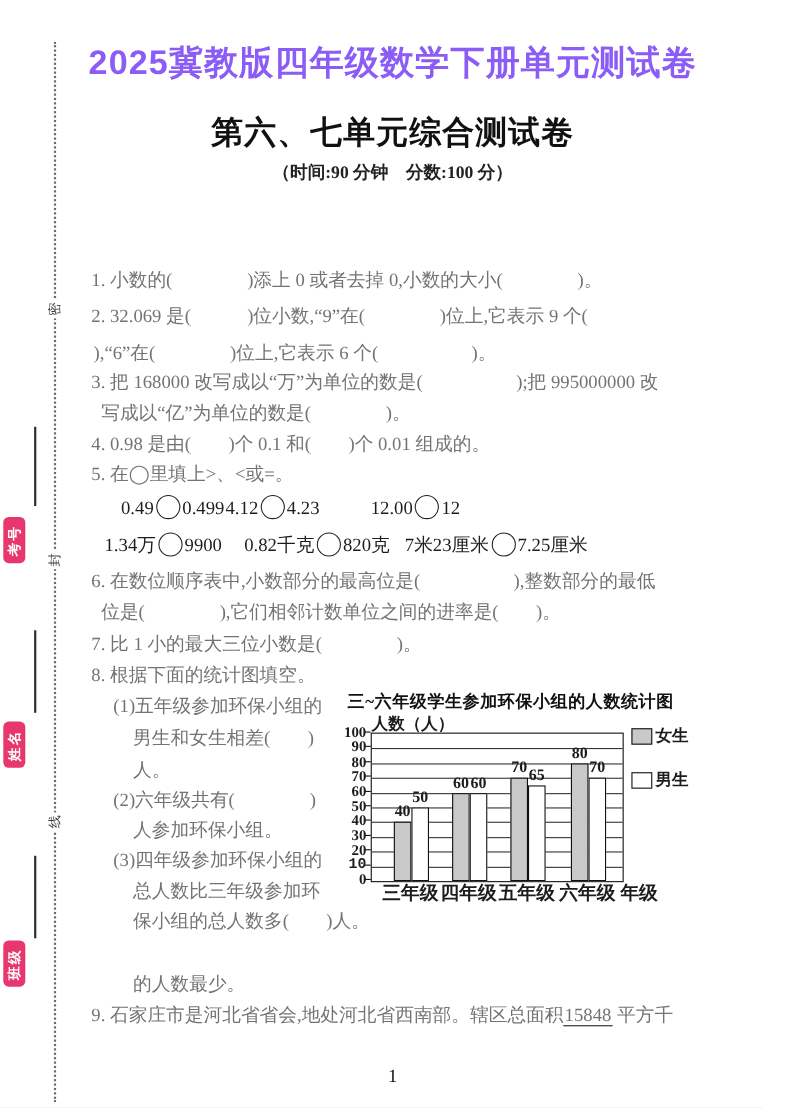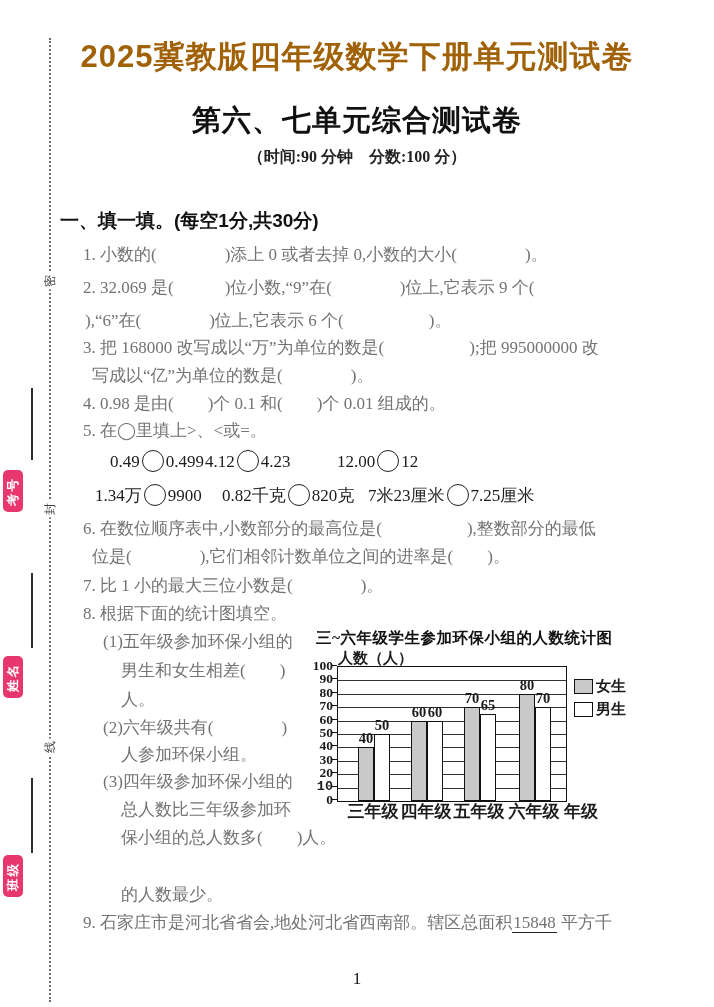--- a/index.html
+++ b/index.html
@@ -73,25 +73,24 @@
       <div class="sb-line" style="top: 573px; height: 75px;"></div>
       <div class="sb-box" style="top: 656px; background: rgb(232, 54, 111);">
         <span>姓名</span>
       </div>
       <div class="sb-line" style="top: 778px; height: 75px;"></div>
       <div class="sb-box" style="top: 855px; background: rgb(232, 54, 111);">
         <span>班级</span>
       </div>
     </div>
 
-  <div class="main-title" style="color: #a16207;">2025冀教版四年级数学下册单元测试卷</div>
+  <div class="main-title" style="color: #8b5cf6;">2025冀教版四年级数学下册单元测试卷</div>
   <div class="paper-title">第六、七单元综合测试卷</div>
   <div class="info-line">（时间:90 分钟　分数:100 分）</div>
 
-  <div class="sec-head">一、填一填。(每空1分,共30分)</div>
 
   <div class="tline" style="left:83px;top:243px">1. 小数的(　　　　)添上 0 或者去掉 0,小数的大小(　　　　)。</div>
   <div class="tline" style="left:83px;top:276px">2. 32.069 是(　　　)位小数,“9”在(　　　　)位上,它表示 9 个(</div>
   <div class="tline" style="left:85px;top:309px">),“6”在(　　　　)位上,它表示 6 个(　　　　　)。</div>
   <div class="tline" style="left:83px;top:336px">3. 把 168000 改写成以“万”为单位的数是(　　　　　);把 995000000 改</div>
   <div class="tline" style="left:92px;top:364px">写成以“亿”为单位的数是(　　　　)。</div>
   <div class="tline" style="left:83px;top:392px">4. 0.98 是由(　　)个 0.1 和(　　)个 0.01 组成的。</div>
   <div class="tline" style="left:83px;top:419px">5. 在◯里填上&gt;、&lt;或=。</div>
 
   <div class="q5row" id="q5-row-0" style="top:450px">
@@ -174,21 +173,21 @@
       <div class="ytick" style="top: 56.8px;">80</div>
       <div class="ymark" style="left: 33px; top: 50.4px;"></div>
       <div class="ytick" style="top: 43.4px;">90</div>
       <div class="ymark" style="left: 33px; top: 37px;"></div>
       <div class="ytick" style="top: 30px;">100</div>
       <div class="xtick" style="left: 47px;">三年级</div>
       <div class="xtick" style="left: 100px;">四年级</div>
       <div class="xtick" style="left: 153px;">五年级</div>
       <div class="xtick" style="left: 208px;">六年级</div>
       <div class="ch-xlab">年级</div>
-      <div class="legend-row" style="top: 50px;">
+      <div class="legend-row" style="top: 33px;">
         <span class="legend-swatch" style="background: rgb(201, 201, 201);"></span>
         <span class="legend-label">女生</span>
       </div>
       <div class="legend-row" style="top: 73px;">
         <span class="legend-swatch" style="background: rgb(255, 255, 255);"></span>
         <span class="legend-label">男生</span>
       </div>
     </div>
 
   <div class="pagenum">1</div>

